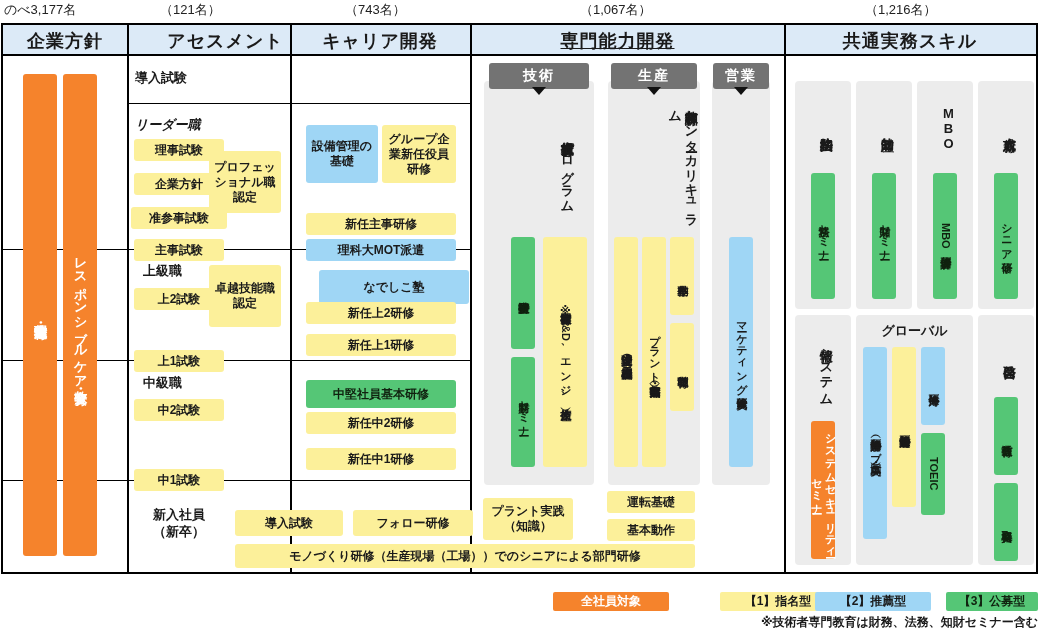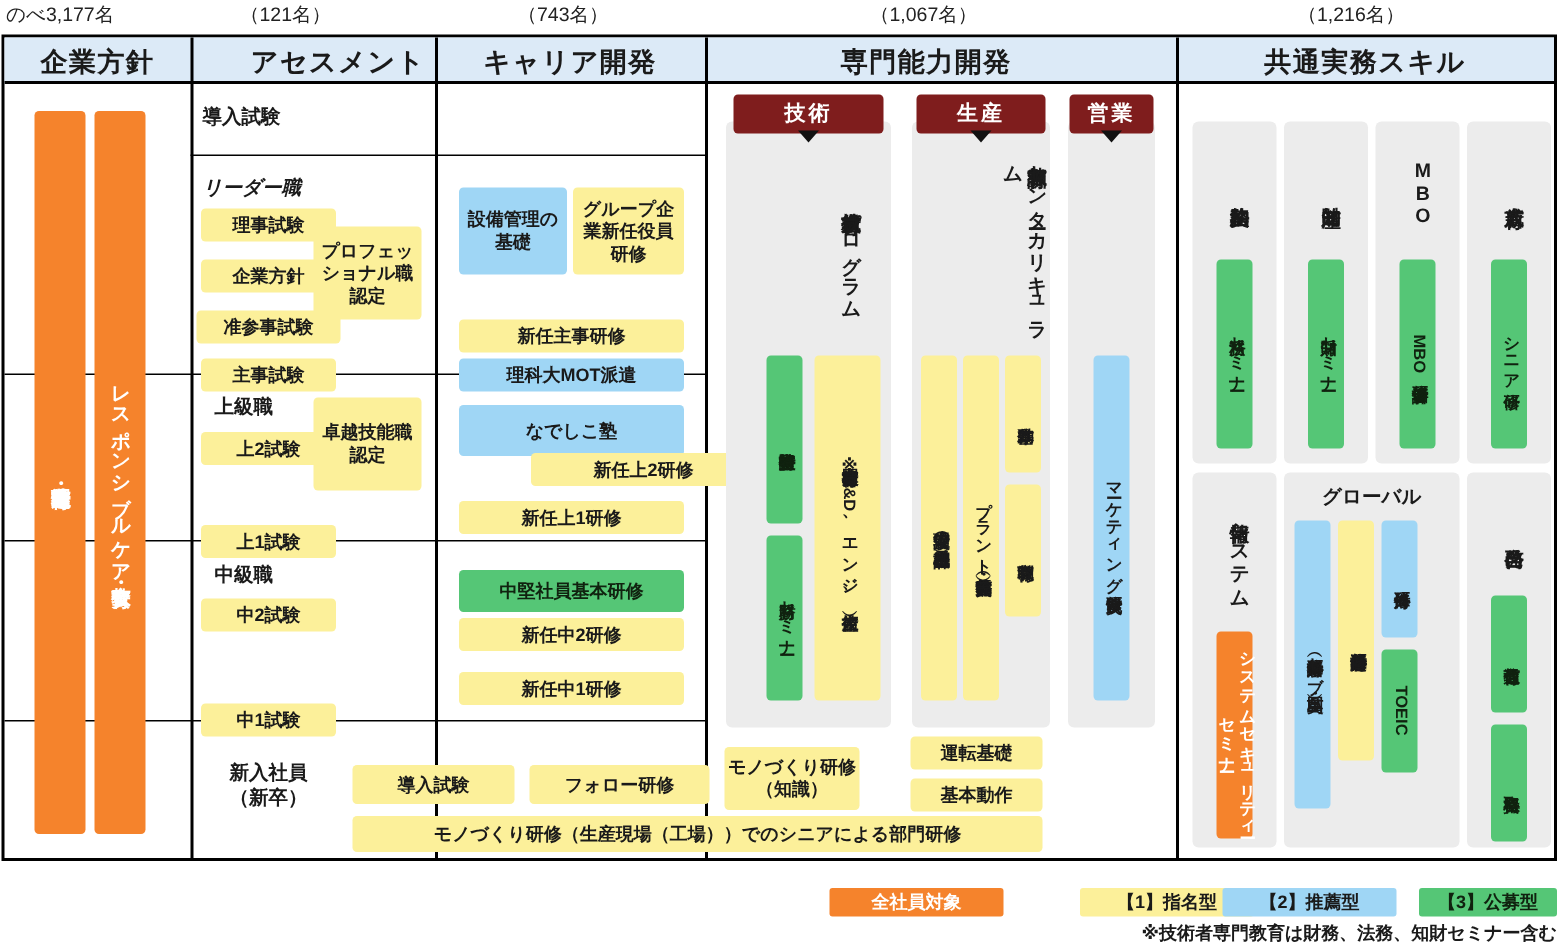--- a/index.html
+++ b/index.html
@@ -42,21 +42,21 @@
 
   .plain{position:absolute;font-size:13px;font-weight:bold;color:#1a1a1a;
          display:flex;align-items:center;justify-content:center;text-align:center;
          line-height:1.3;}
   .plain-v{position:absolute;font-size:13px;font-weight:bold;color:#1a1a1a;
            writing-mode:vertical-rl;text-orientation:upright;
            display:flex;align-items:flex-start;justify-content:center;line-height:1.25;}
 
   
   .panel{position:absolute;background:#ececec;border-radius:4px;}
-  .panel-hdr{position:absolute;background:#7f1d1d;color:#fff;border-radius:3px;
+  .panel-hdr{position:absolute;background:#737373;color:#fff;border-radius:3px;
              display:flex;align-items:center;justify-content:center;
              font-size:14px;font-weight:bold;letter-spacing:2px;}
   .arrow{position:absolute;width:0;height:0;border-left:7px solid transparent;
          border-right:7px solid transparent;border-top:8px solid #111;}
 
   
   .legend{position:absolute;left:0;top:592px;width:1040px;height:42px;}
   .lg{position:absolute;top:0;height:19px;display:flex;align-items:center;
       justify-content:center;font-size:12px;font-weight:bold;border-radius:2px;}
   .note{position:absolute;right:2px;top:22px;font-size:12px;font-weight:bold;color:#1a1a1a;}
@@ -73,21 +73,21 @@
     <div class="count" style="left:580px;">（1,067名）</div>
     <div class="count" style="left:865px;">（1,216名）</div>
   </div>
 
   <div class="frame">
 
     <div class="hdrrow">
       <div class="hdrcell" style="left:0px;width:124px;">企業方針</div>
       <div class="hdrcell" style="left:124px;width:197px;">アセスメント</div>
       <div class="hdrcell" style="left:287px;width:180px;">キャリア開発</div>
-      <div class="hdrcell" style="left:467px;width:295px;">専門能力開発</div>
+      <div class="hdrcell" style="left:467px;width:295px;text-decoration:underline;">専門能力開発</div>
       <div class="hdrcell" style="left:781px;width:252px;">共通実務スキル</div>
     </div>
 
     <div class="vline" style="left:124px;height:547px;"></div>
     <div class="vline" style="left:287px;height:547px;"></div>
     <div class="vline" style="left:467px;height:547px;"></div>
     <div class="vline" style="left:781px;height:547px;"></div>
 
     <div class="hline" style="left:124px;top:78px;width:343px;"></div>
     <div class="hline" style="left:0px;top:224px;width:467px;"></div>
@@ -115,22 +115,22 @@
     <div class="box b-yellow" style="left:131px;top:374px;width:90px;height:22px;">中2試験</div>
     <div class="box b-yellow" style="left:131px;top:444px;width:90px;height:22px;">中1試験</div>
 
     <div class="box b-yellow" style="left:206px;top:126px;width:72px;height:62px;">プロフェッショナル職認定</div>
     <div class="box b-yellow" style="left:206px;top:240px;width:72px;height:62px;">卓越技能職認定</div>
 
     <div class="box b-blue" style="left:303px;top:100px;width:72px;height:58px;">設備管理の基礎</div>
     <div class="box b-yellow" style="left:379px;top:100px;width:74px;height:58px;">グループ企業新任役員研修</div>
     <div class="box b-yellow" style="left:303px;top:188px;width:150px;height:22px;">新任主事研修</div>
     <div class="box b-blue" style="left:303px;top:214px;width:150px;height:22px;">理科大MOT派遣</div>
-    <div class="box b-blue" style="left:303px;top:245px;width:150px;height:34px;">なでしこ塾</div>
-    <div class="box b-yellow" style="left:303px;top:277px;width:150px;height:22px;margin-left:48px;">新任上2研修</div>
+    <div class="box b-blue" style="left:316px;top:245px;width:150px;height:34px;">なでしこ塾</div>
+    <div class="box b-yellow" style="left:303px;top:277px;width:150px;height:22px;">新任上2研修</div>
     <div class="box b-yellow" style="left:303px;top:309px;width:150px;height:22px;">新任上1研修</div>
     <div class="box b-green" style="left:303px;top:355px;width:150px;height:28px;">中堅社員基本研修</div>
     <div class="box b-yellow" style="left:303px;top:387px;width:150px;height:22px;">新任中2研修</div>
     <div class="box b-yellow" style="left:303px;top:423px;width:150px;height:22px;">新任中1研修</div>
 
     <div class="panel" style="left:481px;top:56px;width:110px;height:404px;"></div>
     <div class="panel-hdr" style="left:486px;top:38px;width:100px;height:26px;">技術</div>
     <div class="arrow" style="left:529px;top:62px;"></div>
     <div class="plain-v" style="left:506px;top:76px;width:66px;height:136px;">技術者人材育成プログラム</div>
     <div class="box b-yellow vert-mix" style="left:540px;top:212px;width:44px;height:230px;font-size:11px;">技術者専門教育※（R&amp;D、エンジ、生産技術）</div>
@@ -178,21 +178,21 @@
     <div class="box b-blue vert-mix" style="left:918px;top:322px;width:24px;height:78px;font-size:11px;">海外研修</div>
     <div class="box b-green vert-mix" style="left:918px;top:408px;width:24px;height:82px;font-size:11px;">TOEIC</div>
 
     <div class="panel" style="left:975px;top:290px;width:56px;height:250px;"></div>
     <div class="plain-v" style="left:994px;top:298px;width:20px;height:66px;">自己啓発</div>
     <div class="box b-green vert-mix" style="left:991px;top:372px;width:24px;height:78px;font-size:11px;">通信教育</div>
     <div class="box b-green vert-mix" style="left:991px;top:458px;width:24px;height:78px;font-size:11px;">資格取得</div>
 
     <div class="box b-yellow" style="left:350px;top:485px;width:120px;height:26px;">フォロー研修</div>
     <div class="box b-yellow" style="left:232px;top:485px;width:108px;height:26px;">導入試験</div>
-    <div class="box b-yellow" style="left:480px;top:473px;width:90px;height:42px;">モノづくり研修（知識）</div>
+    <div class="box b-yellow" style="left:480px;top:473px;width:90px;height:42px;">プラント実践（知識）</div>
     <div class="box b-yellow" style="left:604px;top:466px;width:88px;height:22px;">運転基礎</div>
     <div class="box b-yellow" style="left:604px;top:494px;width:88px;height:22px;">基本動作</div>
     <div class="box b-yellow" style="left:232px;top:519px;width:460px;height:24px;">モノづくり研修（生産現場（工場））でのシニアによる部門研修</div>
 
   </div>
 
   <div class="legend">
     <div class="lg b-orange" style="left:553px;width:116px;">全社員対象</div>
     <div class="lg b-yellow" style="left:684px;width:116px;margin-left:36px;">【1】指名型</div>
     <div class="lg b-blue" style="left:815px;width:116px;">【2】推薦型</div>

